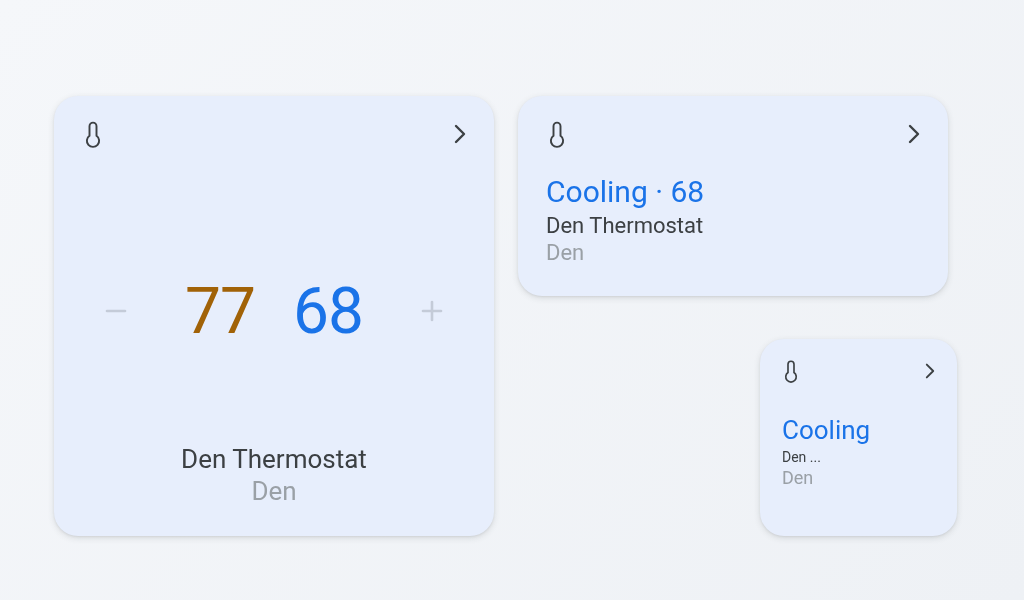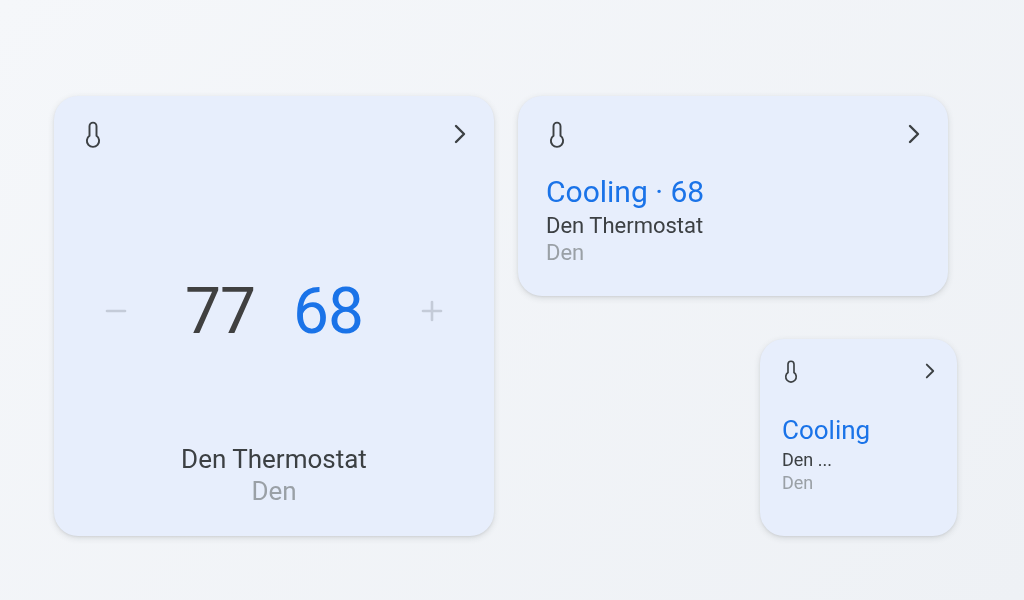--- a/index.html
+++ b/index.html
@@ -84,21 +84,21 @@
   }
   .temp-btn svg { width: 28px; height: 28px; }
   .temp-values {
     display: flex;
     gap: 38px;
     align-items: baseline;
   }
   .temp-heat {
     font-size: 64px;
     font-weight: 400;
-    color: #404040;
+    color: #a16207;
     letter-spacing: -1px;
   }
   .temp-cool {
     font-size: 64px;
     font-weight: 400;
     color: #1a73e8;
     letter-spacing: -1px;
   }
 
   .large-footer {
@@ -139,21 +139,21 @@
   .card-small { padding: 20px 22px; }
   .card-small .thermo-icon svg { width: 18px; height: 24px; }
   .card-small .chevron svg { width: 10px; height: 16px; }
   .small-body { margin-top: 32px; }
   .status-sm {
     font-size: 26px;
     color: #1a73e8;
     font-weight: 400;
   }
   .device-name-sm {
-    font-size: 18px;
+    font-size: 14px;
     color: #3c4043;
     margin-top: 4px;
     white-space: nowrap;
   }
   .room-name-sm {
     font-size: 18px;
     color: #9aa0a6;
     margin-top: 2px;
   }
 </style>

